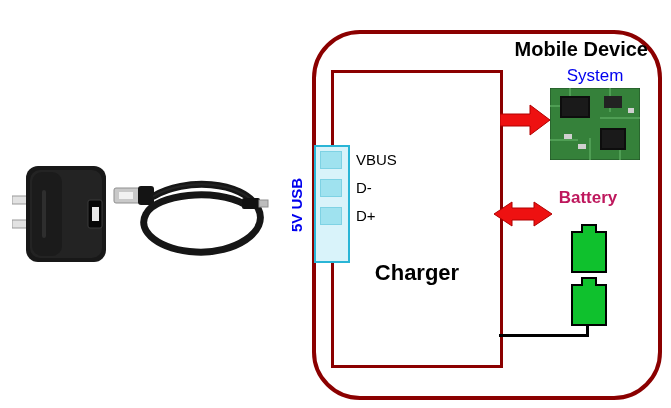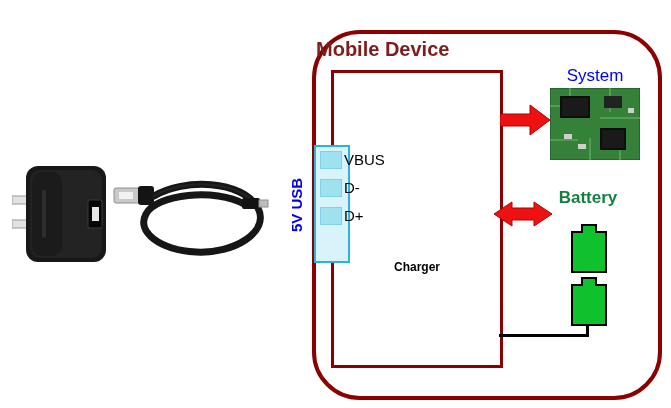--- a/index.html
+++ b/index.html
@@ -6,54 +6,54 @@
   .stage{
     position:relative;width:671px;height:408px;background:#ffffff;overflow:hidden;
     font-family:"Liberation Sans", sans-serif;color:#000;
   }
   
   .device-outline{
     position:absolute;left:312px;top:30px;width:342px;height:362px;
     border:4px solid #8B0000;border-radius:48px;background:#ffffff;
   }
   .device-title{
-    position:absolute;left:316px;top:38px;width:348px;text-align:left;
-    font-size:20px;font-weight:bold;color:#7f1d1d;
+    position:absolute;left:300px;top:38px;width:348px;text-align:right;
+    font-size:20px;font-weight:bold;color:#000000;
   }
   
   .charger-box{
     position:absolute;left:331px;top:70px;width:166px;height:292px;
     border:3px solid #8B0000;background:#ffffff;
   }
   .charger-label{
     position:absolute;left:331px;top:260px;width:172px;text-align:center;
-    font-size:12px;font-weight:bold;
+    font-size:22px;font-weight:bold;
   }
   
   .usb-strip{
     position:absolute;left:314px;top:145px;width:36px;height:118px;
     background:#d9f3fa;border:2px solid #2ab5d6;box-sizing:border-box;
   }
   .pin-rows{position:absolute;left:320px;top:151px;display:flex;flex-direction:column;gap:10px;}
-  .pin-row{display:flex;align-items:center;gap:2px;height:18px;}
+  .pin-row{display:flex;align-items:center;gap:14px;height:18px;}
   .pin-pad{width:22px;height:18px;background:#9fe2ef;border:1px solid #7ed2e4;box-sizing:border-box;}
   .pin-label{font-size:15px;color:#000;line-height:18px;}
   .usb-vlabel{
     position:absolute;left:257px;top:196px;width:80px;height:18px;line-height:18px;
     text-align:center;font-size:15px;font-weight:bold;color:#0000ee;
     transform:rotate(-90deg);
   }
   
   .system-label{
     position:absolute;left:550px;top:66px;width:90px;text-align:center;
     font-size:17px;font-weight:normal;color:#0000ee;
   }
   .battery-label{
     position:absolute;left:543px;top:188px;width:90px;text-align:center;
-    font-size:17px;font-weight:bold;color:#15803d;
+    font-size:17px;font-weight:bold;color:#be185d;
   }
   
   .abs{position:absolute;}
   .battery{
     position:absolute;width:32px;height:38px;background:#0fc12d;border:2px solid #000;box-sizing:content-box;
   }
   .battery::before{
     content:"";position:absolute;top:-9px;left:50%;transform:translateX(-50%);
     width:12px;height:7px;background:#0fc12d;border:2px solid #000;border-bottom:none;
   }

